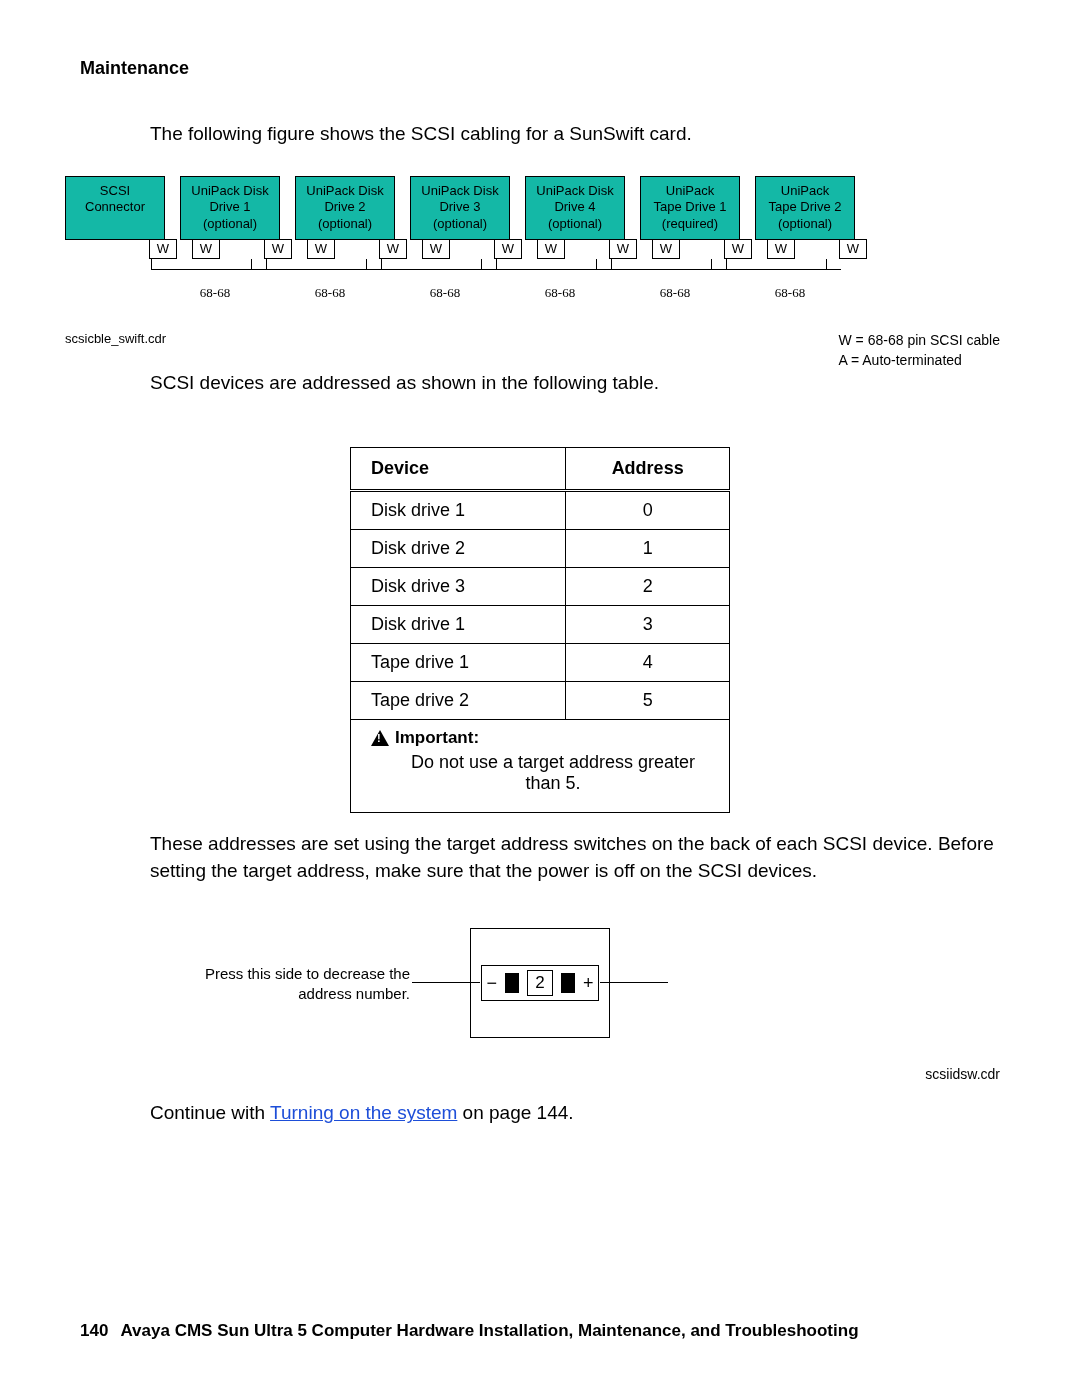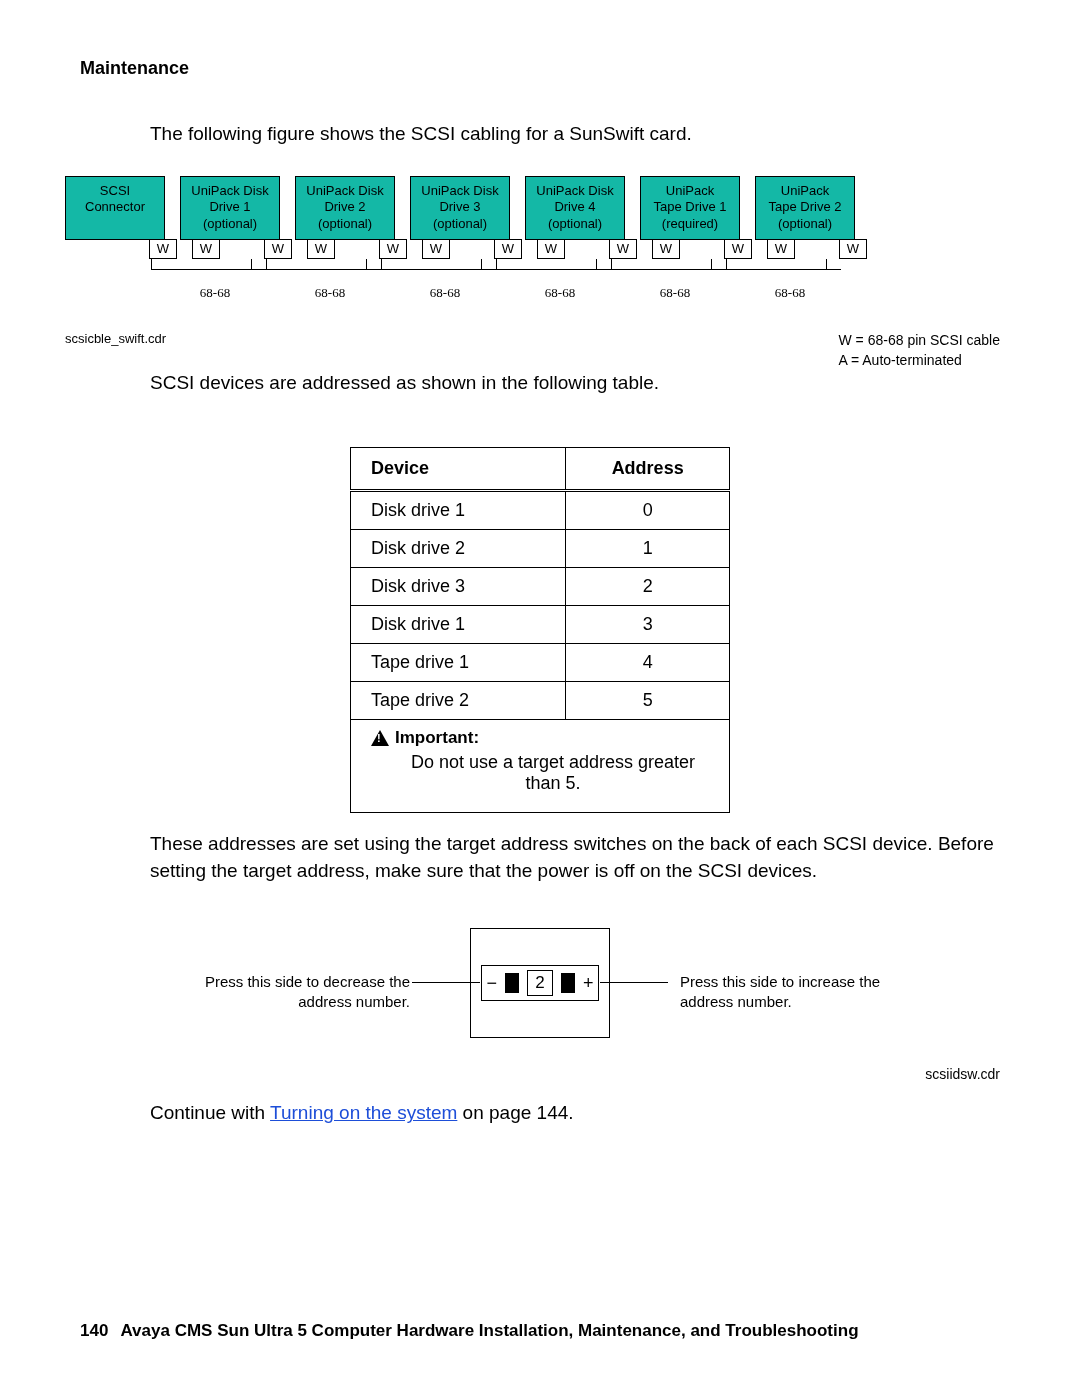--- a/index.html
+++ b/index.html
@@ -206,21 +206,21 @@
     border: 1px solid #000;
     text-align: center;
     font-size: 17px;
     line-height: 24px;
   }
   .left-label, .right-label {
     position: absolute;
     font-size: 15px;
     width: 230px;
     text-align: center;
-    top: 44px;
+    top: 36px;
     line-height: 1.3;
   }
   .left-label { left: -10px; text-align: right; }
   .right-label { right: -20px; text-align: left; }
   .line-l {
     position: absolute;
     left: 222px; top: 54px;
     width: 68px; border-top: 1px solid #000;
   }
   .line-r {
@@ -417,21 +417,20 @@
     <div class="switch-box">
       <div class="switch-inner">
         <span class="sym">−</span>
         <span class="black-btn"></span>
         <span class="num-box">2</span>
         <span class="black-btn"></span>
         <span class="sym">+</span>
       </div>
     </div>
     <div class="line-r"></div>
-    <div class="right-label">Press this side to increase the address number.</div>
   </div>
   <div class="diag2-file">scsiidsw.cdr</div>
 
   <p class="para" style="margin-top:18px;">
     <span>Continue with </span><a class="link">Turning on the system</a><span> on page 144.</span>
   </p>
 </div>
 
 <div class="footer">
   <span class="pn">140</span>

